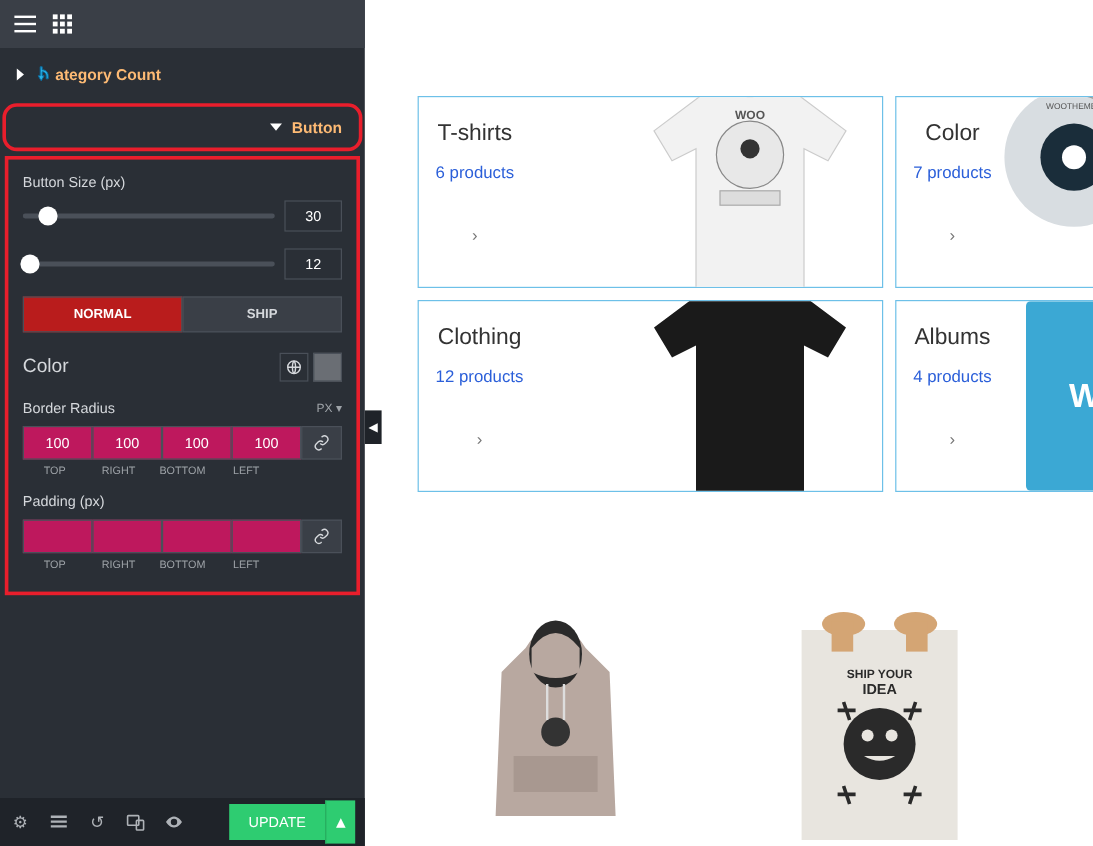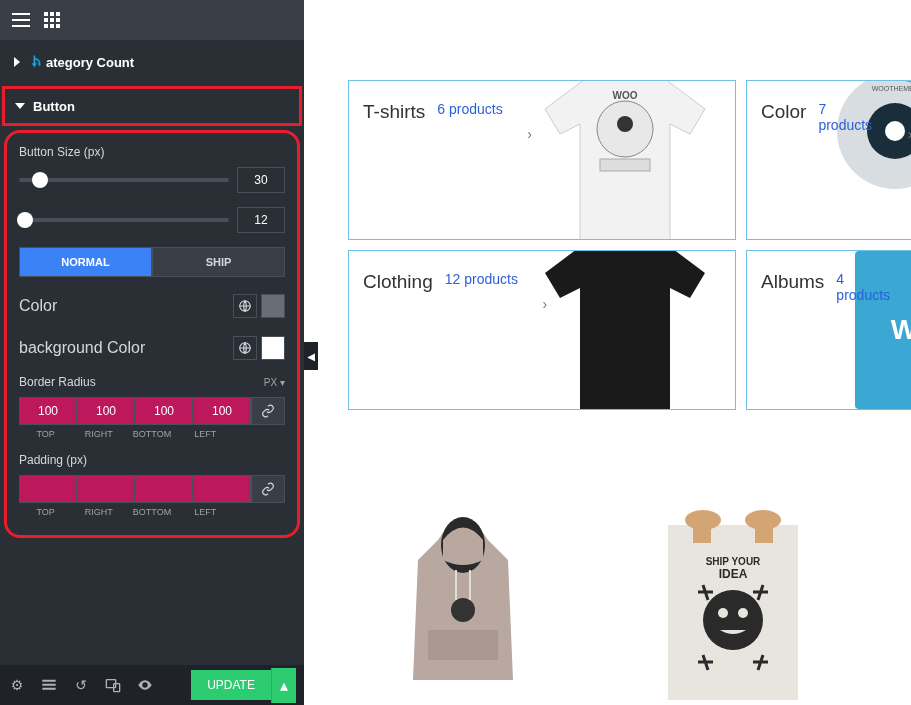--- a/index.html
+++ b/index.html
@@ -7,40 +7,40 @@
 
 
 .sidebar { width: 304px; background: #2a2f36; color: #d5d8dc; display: flex; flex-direction: column; position: relative; }
 .topbar { height: 40px; background: #3a3f47; display: flex; align-items: center; padding: 0 12px; color: #fff; font-size: 14px; }
 .topbar .hamburger { width: 18px; height: 14px; display: flex; flex-direction: column; justify-content: space-between; margin-right: 14px; }
 .topbar .hamburger span { height: 2px; background: #fff; }
 .topbar .title { flex: 1; font-size: 15px; }
 .topbar .grid-icon { display: grid; grid-template-columns: repeat(3,4px); grid-template-rows: repeat(3,4px); gap: 2px; }
 .topbar .grid-icon span { background: #fff; }
 
-.section-row { height: 44px; display: flex; align-items: center; padding: 0 14px; font-size: 13px; font-weight: bold; color: #ffffff; cursor: pointer; position: relative; }
+.section-row { height: 44px; display: flex; align-items: center; padding: 0 14px; font-size: 13px; font-weight: bold; color: #fdba74; cursor: pointer; position: relative; }
 .section-row .arrow { width: 0; height: 0; margin-right: 8px; }
 .arrow.right { border-top: 5px solid transparent; border-bottom: 5px solid transparent; border-left: 6px solid #fff; }
 .arrow.down { border-left: 5px solid transparent; border-right: 5px solid transparent; border-top: 6px solid #fff; }
 .cursor-icon { position: absolute; left: 26px; top: 54px; width: 20px; height: 20px; z-index: 10; }
 
-.section-button { border: 3px solid #e91e2c; border-radius: 0; margin: 2px 2px 0 2px; height: 40px; padding-left: 10px; }
-
-.panel-body { border: 3px solid #e91e2c; border-radius: 16px; margin: 4px 4px 0 4px; padding: 12px 12px 18px 12px; flex: 0 0 auto; }
+.section-button { border: 3px solid #e91e2c; border-radius: 12px; margin: 2px 2px 0 2px; height: 40px; padding-left: 10px; justify-content: flex-end; }
+
+.panel-body { border: 3px solid #e91e2c; border-radius: 0; margin: 4px 4px 0 4px; padding: 12px 12px 18px 12px; flex: 0 0 auto; }
 
 .field { margin-bottom: 14px; }
 .field-label { font-size: 12px; color: #d5d8dc; margin-bottom: 8px; display: flex; justify-content: space-between; align-items: center; }
 .slider-row { display: flex; align-items: center; gap: 8px; }
 .slider-track { flex: 1; height: 4px; background: #4a5059; border-radius: 2px; position: relative; }
 .slider-thumb { position: absolute; top: 50%; transform: translate(-50%, -50%); width: 16px; height: 16px; background: #fff; border-radius: 50%; cursor: pointer; }
 .num-input { width: 48px; height: 26px; background: #2a2f36; border: 1px solid #4a5059; color: #fff; font-size: 12px; text-align: center; }
 
 .tabs { display: flex; margin-bottom: 14px; }
 .tab { flex: 1; height: 30px; display: flex; align-items: center; justify-content: center; font-size: 11px; font-weight: bold; color: #d5d8dc; background: #3a3f47; cursor: pointer; border: 1px solid #4a5059; }
-.tab.active { background: #3b82f6; color: #fff; }
+.tab.active { background: #b91c1c; color: #fff; }
 
 .color-row { display: flex; align-items: center; justify-content: space-between; height: 30px; margin-bottom: 12px; }
 .color-row .lbl { font-size: 16px; }
 .color-ctrl { display: flex; gap: 4px; }
 .color-btn { width: 24px; height: 24px; border: 1px solid #4a5059; display: flex; align-items: center; justify-content: center; font-size: 11px; cursor: pointer; }
 .color-swatch { width: 24px; height: 24px; border: 1px solid #4a5059; cursor: pointer; }
 
 .unit { font-size: 10px; color: #9ea3a8; }
 .quad-row { display: flex; gap: 0; }
 .quad-row input { flex: 1; width: 100%; height: 28px; background: #be185d; border: 1px solid #4a5059; color: #fff; font-size: 12px; text-align: center; }
@@ -54,21 +54,21 @@
 .update-btn { margin-left: auto; display: flex; align-items: center; }
 .update-btn .main { background: #2ecc71; color: #fff; font-size: 12px; font-weight: normal; padding: 8px 16px; cursor: pointer; }
 .update-btn .caret { background: #2ecc71; border-left: 1px solid #27ae60; color: #fff; padding: 8px 8px; cursor: pointer; }
 
 .collapse-handle { position: absolute; right: -14px; top: 342px; width: 14px; height: 28px; background: #1f2329; color: #fff; display: flex; align-items: center; justify-content: center; font-size: 10px; cursor: pointer; }
 
 
 .preview { flex: 1; padding: 80px 0 0 44px; position: relative; overflow: hidden; }
 .cards { display: grid; grid-template-columns: 388px 180px; grid-template-rows: 160px 160px; gap: 10px; }
 .card { border: 1px solid #6dc0e8; background: #fff; display: flex; position: relative; overflow: hidden; }
-.card .info { padding: 20px 0 0 14px; display: flex; flex-direction: row; gap: 12px; z-index: 2; }
+.card .info { padding: 20px 0 0 14px; display: flex; flex-direction: column; gap: 12px; z-index: 2; align-items: center; }
 .card .title { font-size: 19px; color: #333; }
 .card .count { font-size: 14px; color: #2b5fd9; }
 .card .arrow-btn { margin-top: 18px; width: 30px; height: 30px; display: flex; align-items: center; justify-content: center; color: #777; font-size: 14px; cursor: pointer; }
 .card-img { position: absolute; }
 .tshirt { right: 10px; top: -12px; width: 200px; height: 185px; }
 .music-disc { right: -30px; top: -10px; width: 120px; height: 120px; }
 .black-tshirt { right: 10px; top: -18px; width: 200px; height: 195px; }
 .albums-img { right: -10px; top: 30px; width: 90px; height: 50px; background: #0a6b9e; color: #fff; display: flex; align-items: center; padding-left: 8px; font-size: 24px; font-weight: bold; border-radius: 4px; }
 
 .bottom-products { display: flex; gap: 120px; margin-top: 100px; margin-left: 50px; }
@@ -144,32 +144,20 @@
         <div class="color-btn">
           <svg width="14" height="14" viewBox="0 0 24 24" fill="none" stroke="#d5d8dc" stroke-width="2">
               <circle cx="12" cy="12" r="9"></circle>
               <path d="M3 12h18M12 3c3 3 3 15 0 18M12 3c-3 3-3 15 0 18"></path>
             </svg>
         </div>
         <div class="color-swatch" style="background:#6a6e74"></div>
       </div>
     </div>
 
-    <div class="color-row">
-      <span class="lbl">background Color</span>
-      <div class="color-ctrl">
-        <div class="color-btn">
-          <svg width="14" height="14" viewBox="0 0 24 24" fill="none" stroke="#d5d8dc" stroke-width="2">
-              <circle cx="12" cy="12" r="9"></circle>
-              <path d="M3 12h18M12 3c3 3 3 15 0 18M12 3c-3 3-3 15 0 18"></path>
-            </svg>
-        </div>
-        <div class="color-swatch" style="background:#ffffff"></div>
-      </div>
-    </div>
 
     <div class="field">
       <div class="field-label">
         <span>Border Radius</span>
         <span class="unit"><span>PX</span> ▾</span>
       </div>
       <div class="quad-row">
         <input value="100" style="">
         <input value="100" style="">
         <input value="100" style="">

